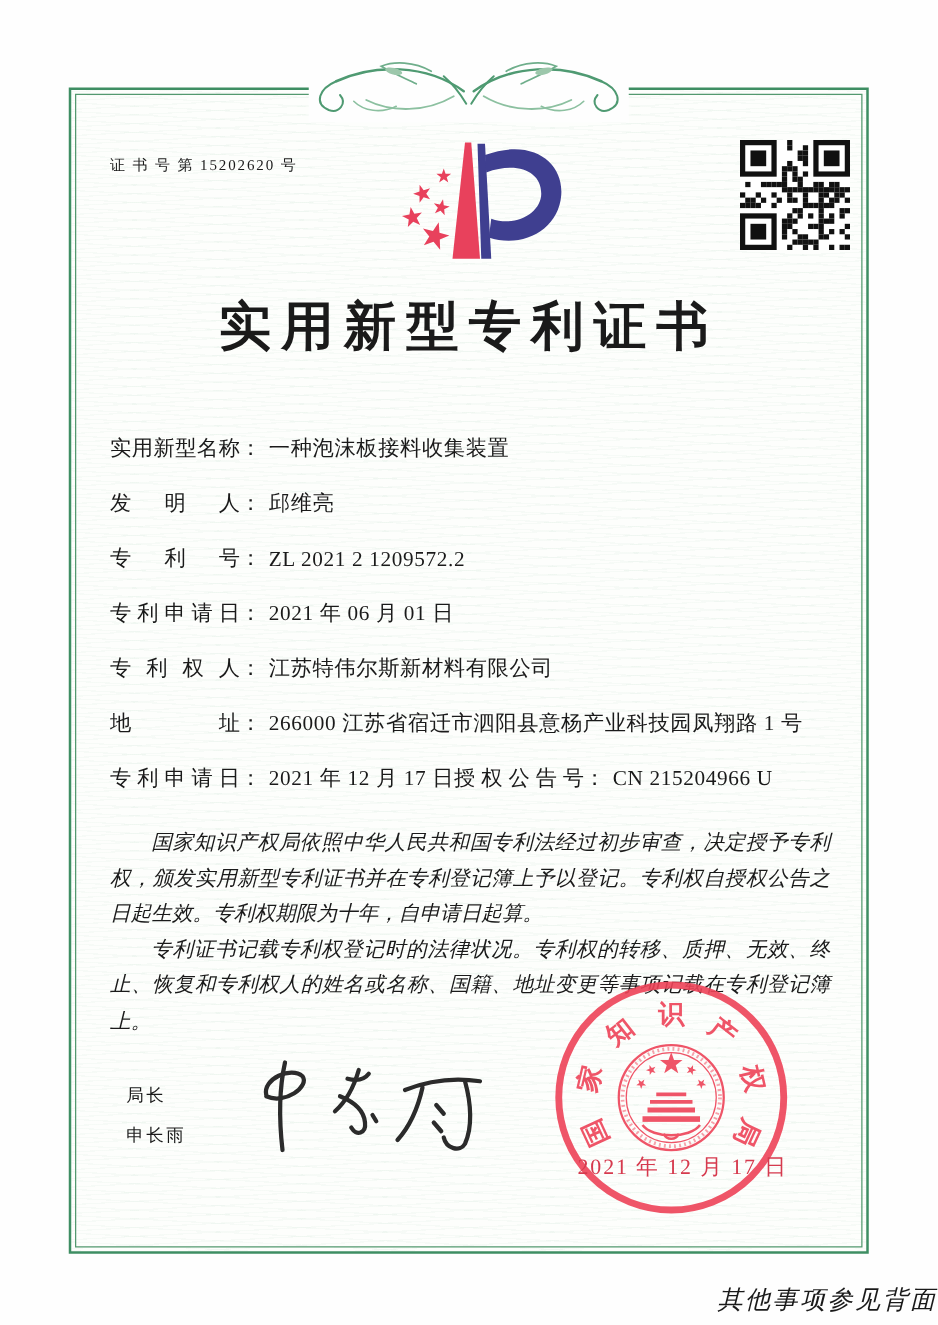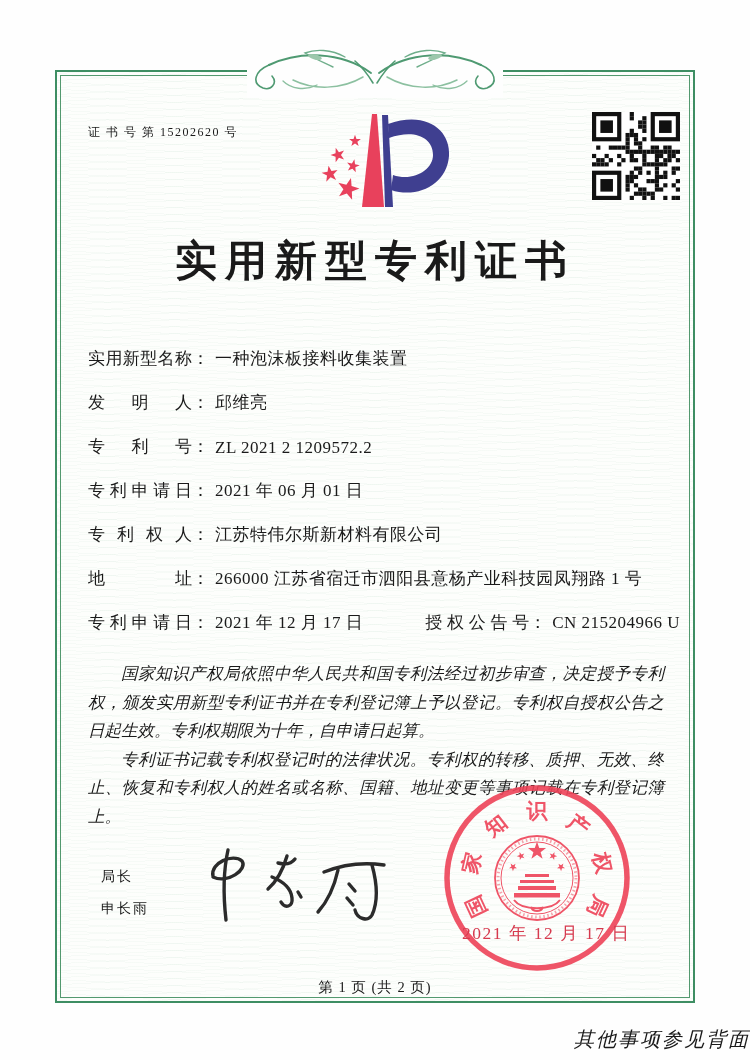--- a/index.html
+++ b/index.html
@@ -17,21 +17,21 @@
   .cert-no{position:absolute;left:88px;top:124px;font-size:12px;letter-spacing:1.5px;}
   .logo{position:absolute;left:298px;top:110px;width:154px;height:106px;}
   .qr{position:absolute;left:592px;top:112px;width:88px;height:88px;background:#fff;}
   .title{position:absolute;left:0;top:233px;width:100%;text-align:center;
          font-size:42px;font-weight:bold;letter-spacing:8px;}
   .fields{position:absolute;left:88px;top:326px;width:580px;font-size:17px;}
   .frow{height:44px;display:flex;align-items:flex-end;white-space:nowrap;}
   .lbl{display:inline-block;width:104px;text-align:justify;text-align-last:justify;}
   .colon{display:inline-block;margin-right:6px;}
   .val{letter-spacing:0.5px;}
-  .gpair2{margin-left:62px;}
+  .gpair2{}
   .paras{position:absolute;left:88px;top:627px;width:576px;font-size:16.5px;line-height:28.6px;
          font-style:italic;text-align:justify;margin-top:33px;}
   .paras p{margin:0;text-indent:2em;}
   .director{position:absolute;left:101px;top:860px;font-family:"Liberation Sans","DejaVu Sans",sans-serif;
             font-size:14px;line-height:32px;letter-spacing:2px;}
   .signature{position:absolute;left:198px;top:836px;width:198px;height:92px;}
   .seal{position:absolute;left:440px;top:781px;width:194px;height:194px;opacity:0.9;}
   .seal-date{position:absolute;left:462px;top:921px;font-size:17.5px;letter-spacing:1.5px;
              color:#d63a4e;white-space:nowrap;}
   .page-info{position:absolute;left:0;top:978px;width:100%;text-align:center;font-size:14.5px;letter-spacing:1px;}
@@ -325,15 +325,14 @@
         <rect x="74" y="112" width="46" height="4.5"></rect>
       </g>
       <g fill="none" stroke="#ee4358" stroke-width="2">
         <path d="M91,126 A6.5,6.5 0 0 0 103,126"></path>
         <path d="M74,119 C82,130 112,130 120,119"></path>
       </g>
     </svg>
   </div>
   <div class="seal-date">2021 年 12 月 17 日</div>
 
-  <div class="page-info">第 1 页 (共 2 页)</div>
   <div class="back-note">其他事项参见背面</div>
 </div>
 
 </body></html>

